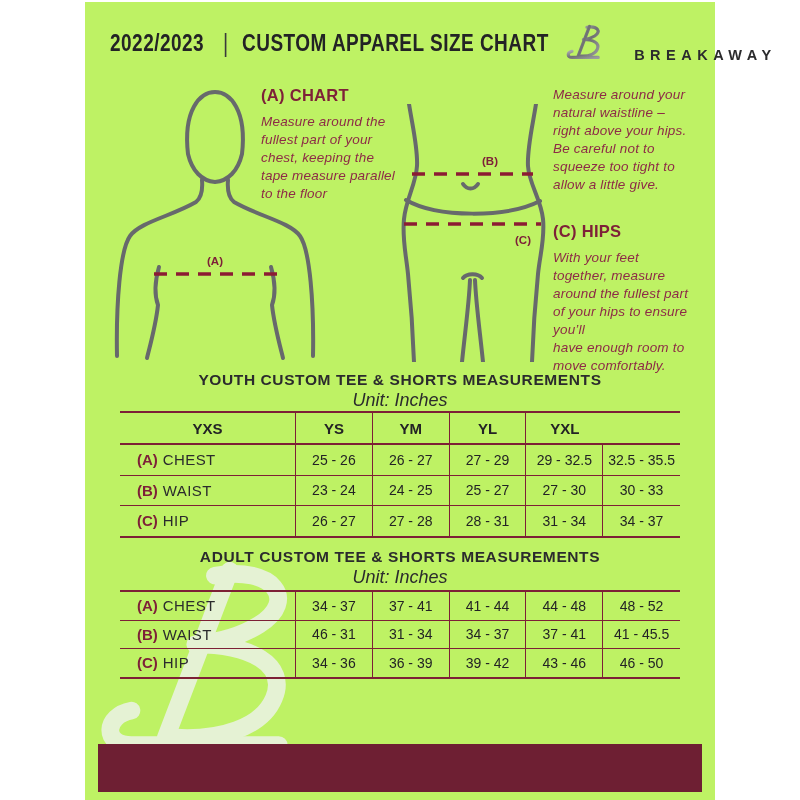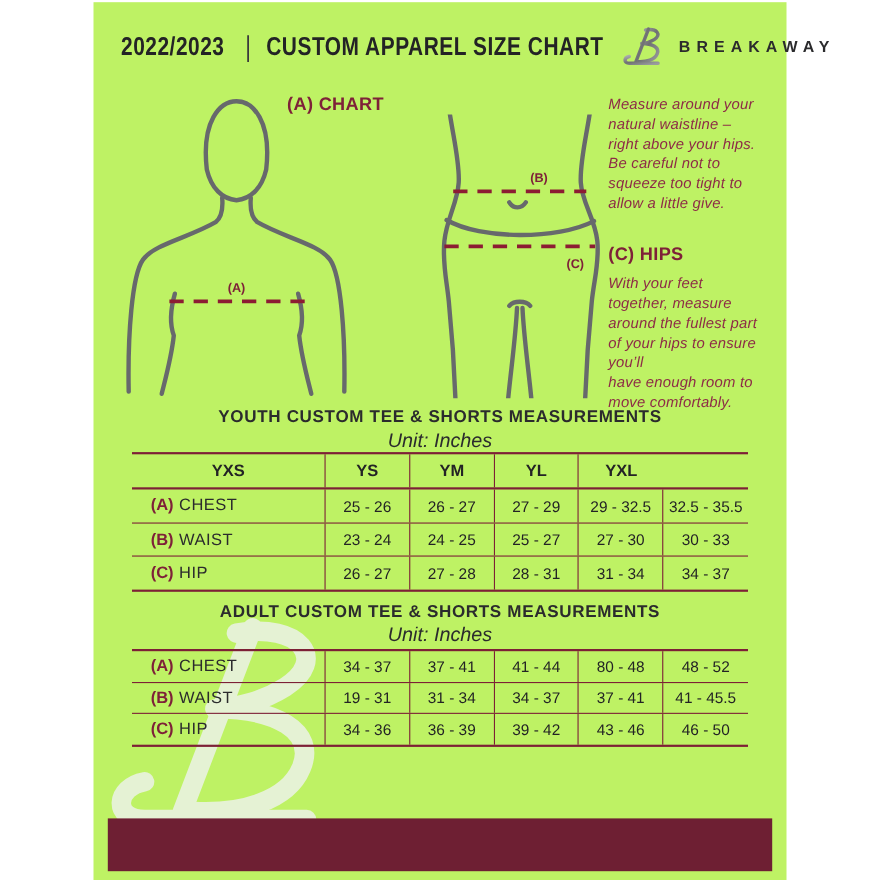--- a/index.html
+++ b/index.html
@@ -16,21 +16,21 @@
     position:absolute;left:25px;right:14px;top:22px;height:38px;
     display:flex;align-items:center;justify-content:space-between;
   }
   .hdr-title-wrap{display:flex;align-items:center;gap:14px;}
   .hdr-txt{
     font-weight:700;color:#232325;font-size:20px;letter-spacing:.5px;
     display:inline-block;transform:scaleY(1.18) scaleX(.95);transform-origin:left center;
     white-space:nowrap;
   }
   .hdr-divider{color:#3a3a3c;font-size:20px;font-weight:400;transform:scaleY(1.3);display:inline-block;}
-  .brand-wrap{display:flex;align-items:center;gap:10px;}
+  .brand-wrap{display:flex;align-items:flex-end;gap:27px;}
   .logo-svg{width:42px;height:40px;}
   .brand-txt{font-weight:700;color:#2b2b2d;font-size:14.5px;letter-spacing:5.5px;white-space:nowrap;}
   
   .fig{position:absolute;}
   .fig-left{left:25px;top:82px;}
   .fig-right{left:307px;top:102px;}
   
   .instr{position:absolute;}
   .instr h3{
     margin:0 0 8px 0;font-size:16.5px;font-weight:700;color:#7e2138;letter-spacing:.3px;
@@ -136,20 +136,25 @@
       <path d="M83,176 C84,200 88,228 91,258"></path>
     </g>
     <line x1="20" y1="70" x2="141" y2="70" stroke="#8c1c33" stroke-width="3.4" stroke-dasharray="13 9"></line>
     <line x1="12" y1="120" x2="149" y2="120" stroke="#8c1c33" stroke-width="3.4" stroke-dasharray="13 9"></line>
     <text x="98" y="61" text-anchor="middle" font-size="11.5" font-weight="bold" fill="#7e2138">(B)</text>
     <text x="131" y="140" text-anchor="middle" font-size="11.5" font-weight="bold" fill="#7e2138">(C)</text>
   </svg>
 
   <div class="instr instr-a">
     <h3>(A) CHART</h3>
+    <p>Measure around the
+fullest part of your
+chest, keeping the
+tape measure parallel
+to the floor</p>
   </div>
   <div class="instr instr-b">
     <p>Measure around your
 natural waistline –
 right above your hips.
 Be careful not to
 squeeze too tight to
 allow a little give.</p>
   </div>
   <div class="instr instr-c">
@@ -222,29 +227,29 @@
 
   <div class="tbl tbl-adult" style="top:588px">
     <div class="trow">
       <div class="tc lab">
           <span class="pfx">(A)</span>
           <span class="row-label">CHEST</span>
         </div>
       <div class="tc">34 - 37</div>
       <div class="tc">37 - 41</div>
       <div class="tc">41 - 44</div>
-      <div class="tc">80 - 48</div>
+      <div class="tc">44 - 48</div>
       <div class="tc">48 - 52</div>
     </div>
     <div class="trow">
       <div class="tc lab">
           <span class="pfx">(B)</span>
           <span class="row-label">WAIST</span>
         </div>
-      <div class="tc">19 - 31</div>
+      <div class="tc">46 - 31</div>
       <div class="tc">31 - 34</div>
       <div class="tc">34 - 37</div>
       <div class="tc">37 - 41</div>
       <div class="tc">41 - 45.5</div>
     </div>
     <div class="trow">
       <div class="tc lab">
           <span class="pfx">(C)</span>
           <span class="row-label">HIP</span>
         </div>

